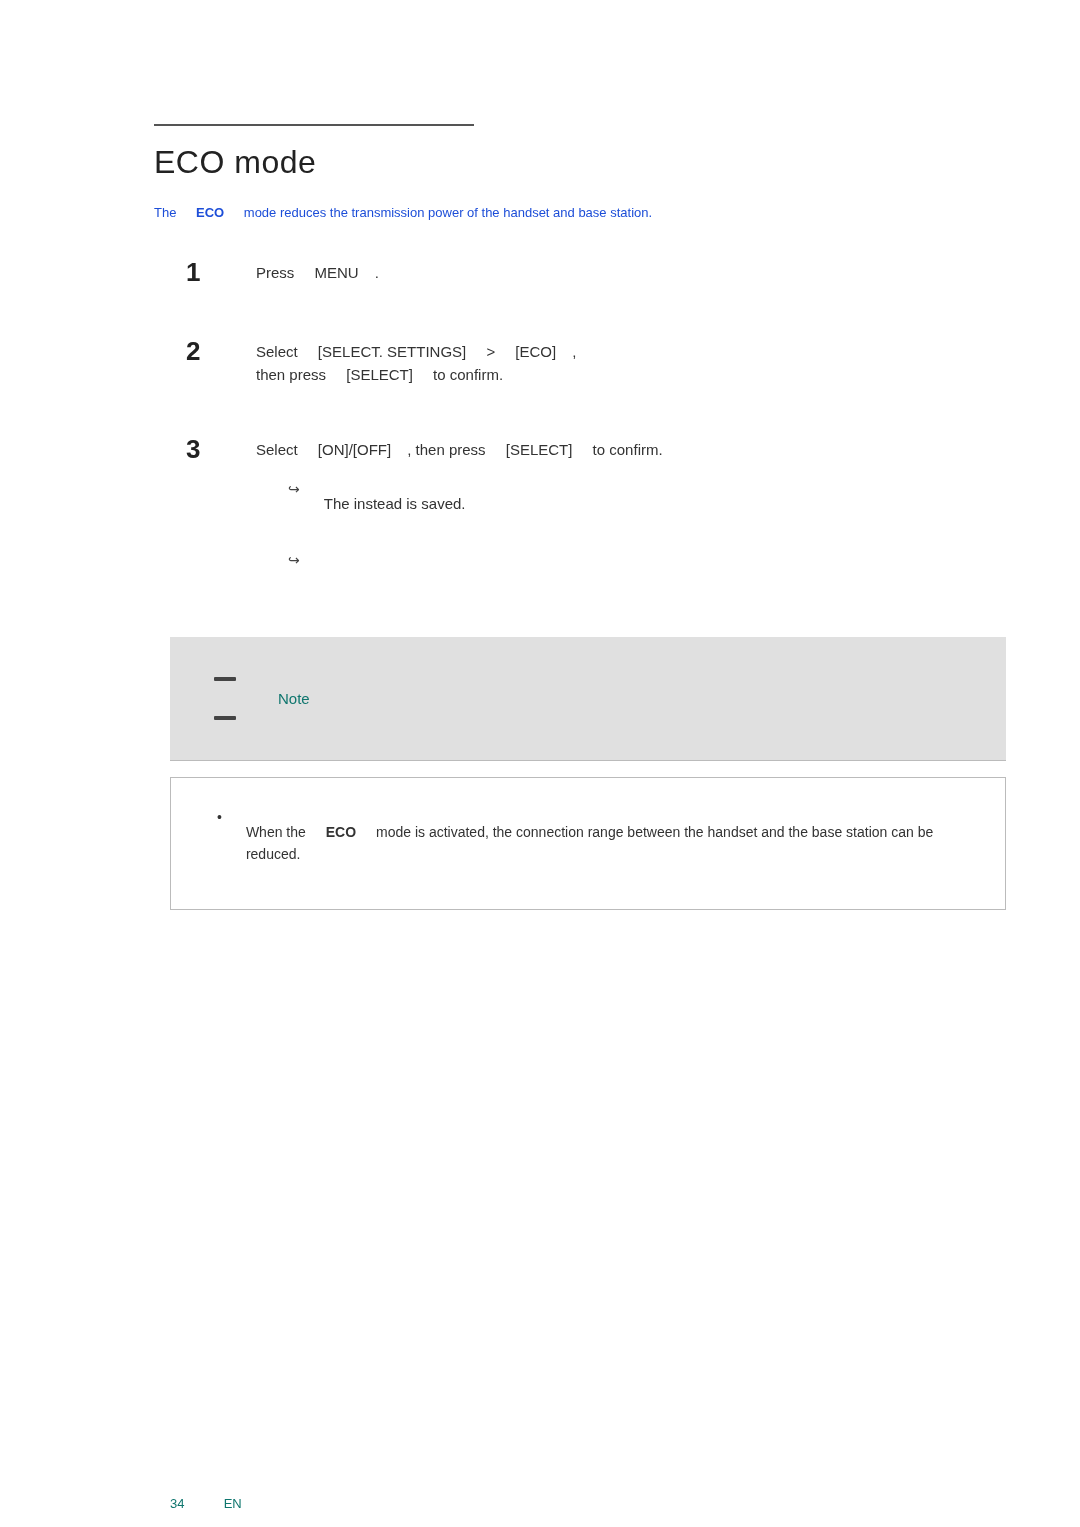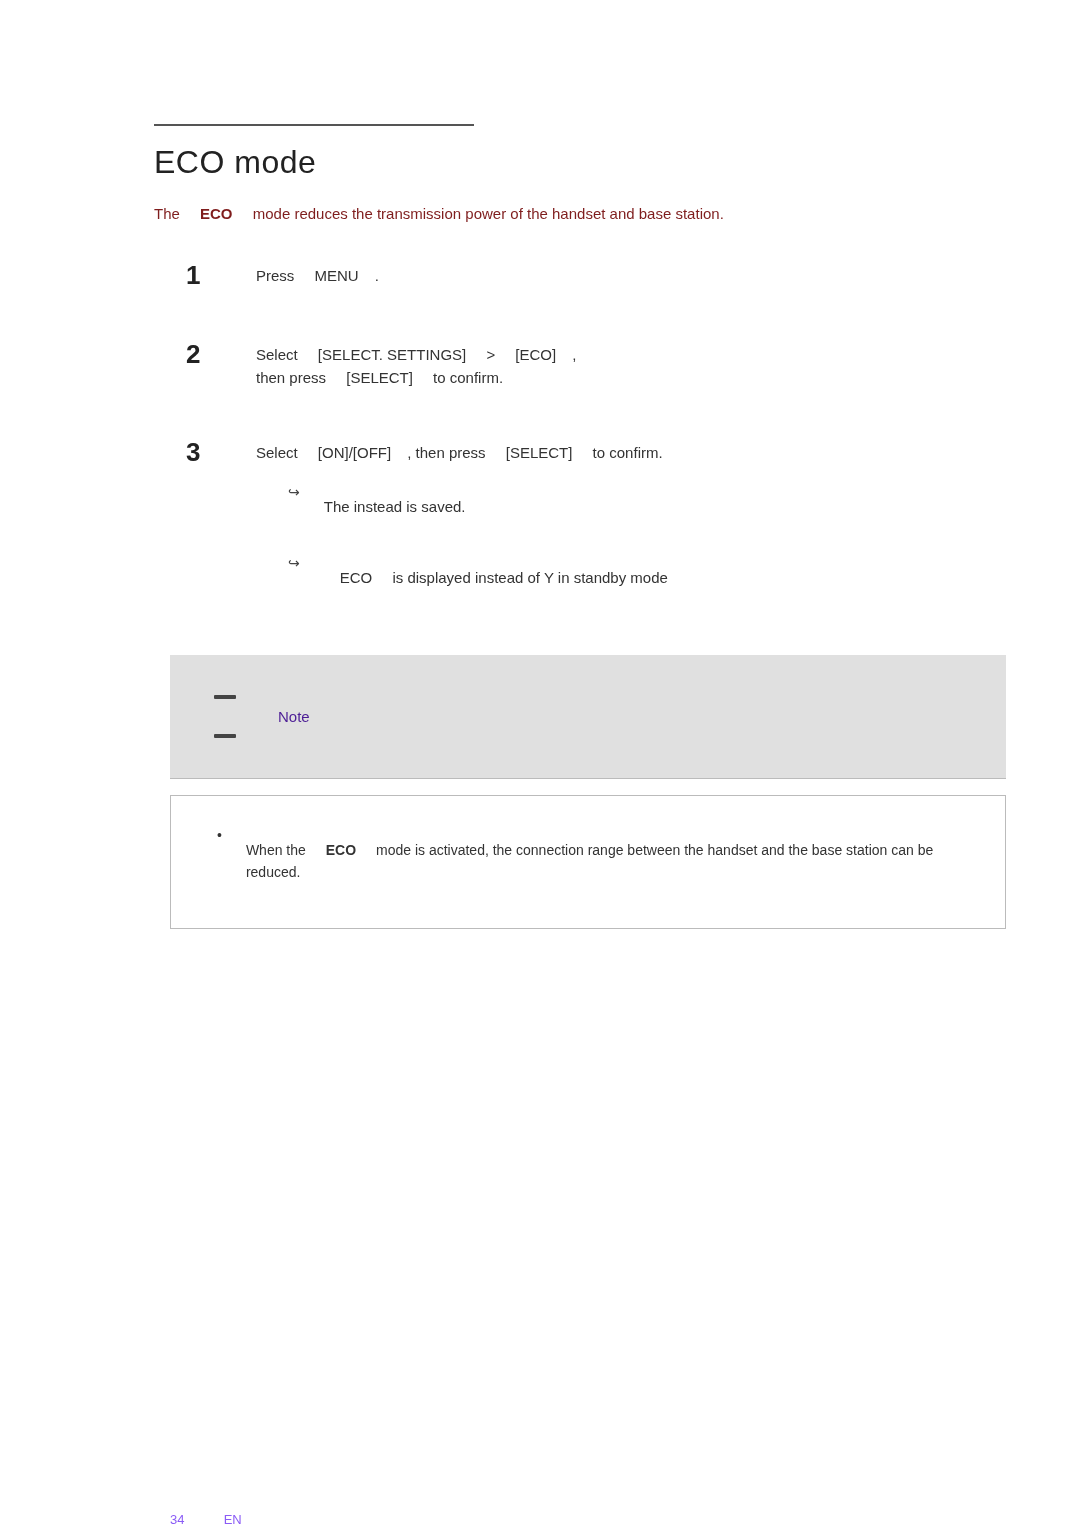--- a/index.html
+++ b/index.html
@@ -33,24 +33,24 @@
 
     .page-title {
       font-size: 32px;
       font-weight: normal;
       color: #222;
       margin-bottom: 22px;
       letter-spacing: 0.5px;
     }
 
     .intro-text {
-      font-size: 15px;
+      font-size: 13px;
       line-height: 1.5;
       margin-bottom: 18px;
-      color: #7f1d1d;
+      color: #1d4ed8;
     }
 
     .steps-list {
       list-style: none;
       margin-bottom: 18px;
     }
 
     .step-item {
       display: flex;
       align-items: flex-start;
@@ -111,21 +111,21 @@
     .note-icon-bar {
       display: block;
       width: 22px;
       height: 4px;
       background: #444;
       border-radius: 1px;
     }
 
     .note-label {
       font-size: 15px;
-      color: #4c1d95;
+      color: #0f766e;
       font-weight: normal;
     }
 
     .note-header-wrapper {
       display: flex;
       align-items: center;
       background: #e0e0e0;
       padding: 8px 12px;
       margin-bottom: 0;
       border-bottom: 1px solid #bbb;
@@ -145,24 +145,24 @@
     }
 
     .note-bullet-dot {
       margin-right: 8px;
       margin-top: 1px;
       flex-shrink: 0;
     }
 
     .footer {
       position: absolute;
-      bottom: 32px;
+      bottom: 48px;
       left: 90px;
       font-size: 13px;
-      color: #8b5cf6;
+      color: #0f766e;
     }
 
     .eco-bold {
       font-weight: bold;
     }
   </style>
 </head>
 <body>
 
 <div class="page">
@@ -197,21 +197,20 @@
       <div class="step-content">
         Select <strong>[ON]/[OFF]</strong>, then press <strong>[SELECT]</strong>
         to confirm.
         <ul class="sub-results">
           <li class="sub-result-item">
             <span class="arrow-icon">↪</span>
             <span>The instead is saved.</span>
           </li>
           <li class="sub-result-item">
             <span class="arrow-icon">↪</span>
-            <span><strong>ECO</strong> is displayed instead of Y in standby mode</span>
           </li>
         </ul>
       </div>
     </li>
 
   </ul>
 
   <div>
     <div class="note-header-wrapper">
       <span class="note-icon">

